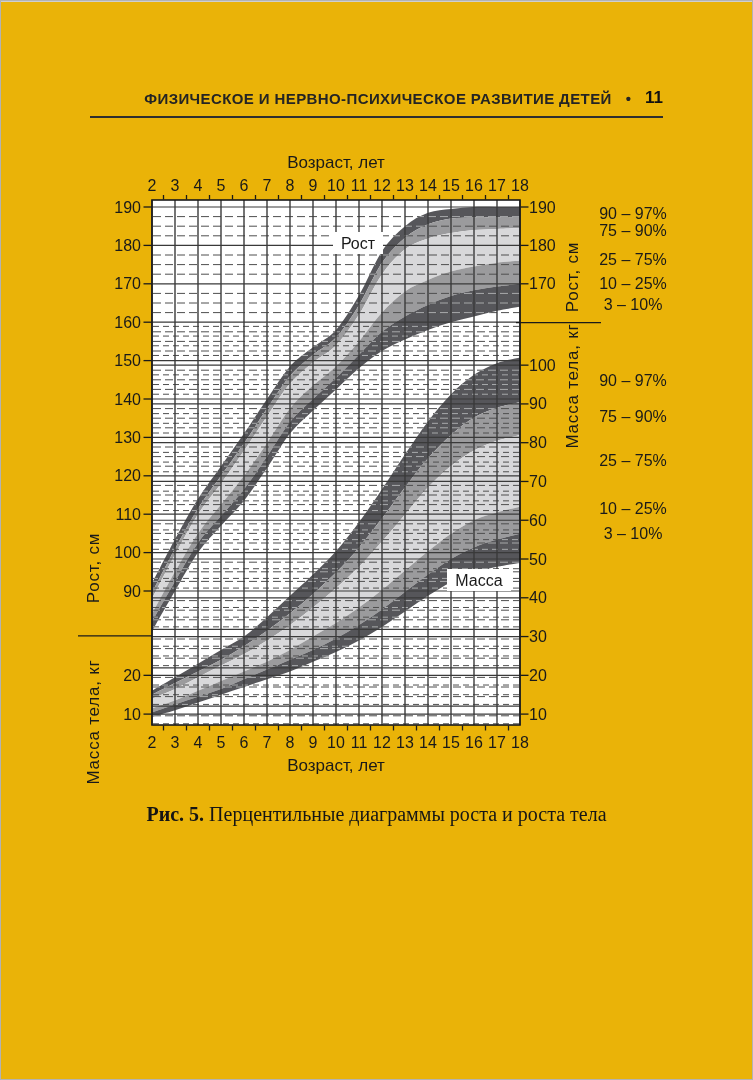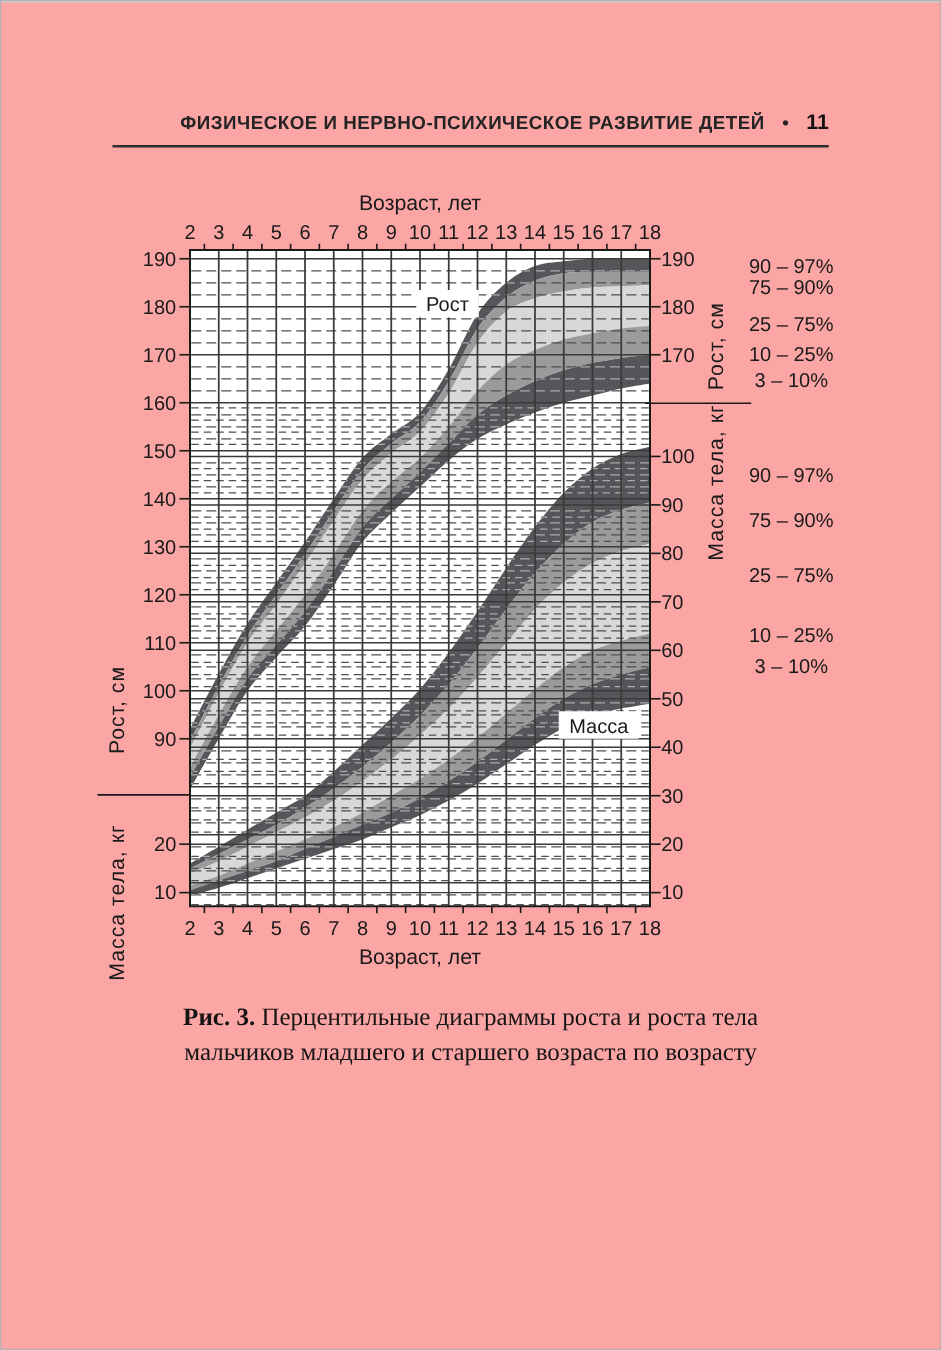--- a/index.html
+++ b/index.html
@@ -1,16 +1,16 @@
 <!DOCTYPE html>
 <html><head>
 <meta charset="utf-8">
 <style>
   html,body{margin:0;padding:0;background:#e9e9e9;}
-  .page{position:relative;width:753px;height:1080px;background:#fca5a5;overflow:hidden;
+  .page{position:relative;width:753px;height:1080px;background:#eab308;overflow:hidden;
         box-shadow:inset 0 0 0 1px #b3b3b3, inset 0 2px 0 #cfcfcf;
         font-family:"Liberation Sans","DejaVu Sans",sans-serif;color:#1a1a1a;}
   .hdr{position:absolute;top:88px;left:90px;width:573px;display:flex;justify-content:flex-end;align-items:center;gap:14px;}
   .hdr-title{font-size:15px;font-weight:bold;letter-spacing:0.4px;color:#242424;white-space:nowrap;}
   .hdr-bullet{font-size:15px;font-weight:bold;color:#242424;}
   .hdr-num{font-size:17px;font-weight:bold;color:#111;}
   .hdr-rule{position:absolute;top:116px;left:90px;width:573px;height:2px;background:#2e2e2e;}
   .chart-wrap{position:absolute;left:0;top:0;width:753px;height:1080px;}
   .caption{position:absolute;top:800px;left:70px;width:613px;text-align:center;
            font-family:"Liberation Serif","DejaVu Serif",serif;font-size:20px;line-height:28px;color:#151515;margin:0;}
@@ -393,16 +393,15 @@
         <text x="633" y="309.5" font-size="16" text-anchor="middle">3 – 10%</text>
         <text x="633" y="385.5" font-size="16" text-anchor="middle">90 – 97%</text>
         <text x="633" y="421.5" font-size="16" text-anchor="middle">75 – 90%</text>
         <text x="633" y="465.5" font-size="16" text-anchor="middle">25 – 75%</text>
         <text x="633" y="513.5" font-size="16" text-anchor="middle">10 – 25%</text>
         <text x="633" y="538.5" font-size="16" text-anchor="middle">3 – 10%</text>
       </svg>
   </div>
 
   <p class="caption">
-    <span><b>Рис. 3.</b><span>Перцентильные диаграммы роста и роста тела</span></span><br>
-    <span>мальчиков младшего и старшего возраста по возрасту</span>
+    <span><b>Рис. 5.</b><span>Перцентильные диаграммы роста и роста тела</span></span><br>
   </p>
 </div>
 
 </body></html>

